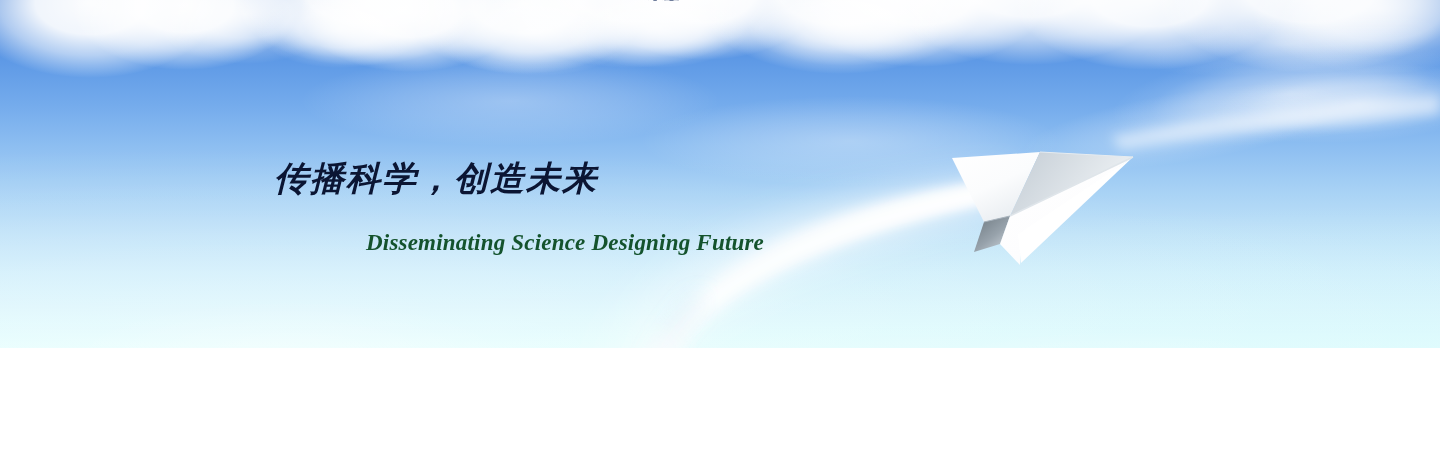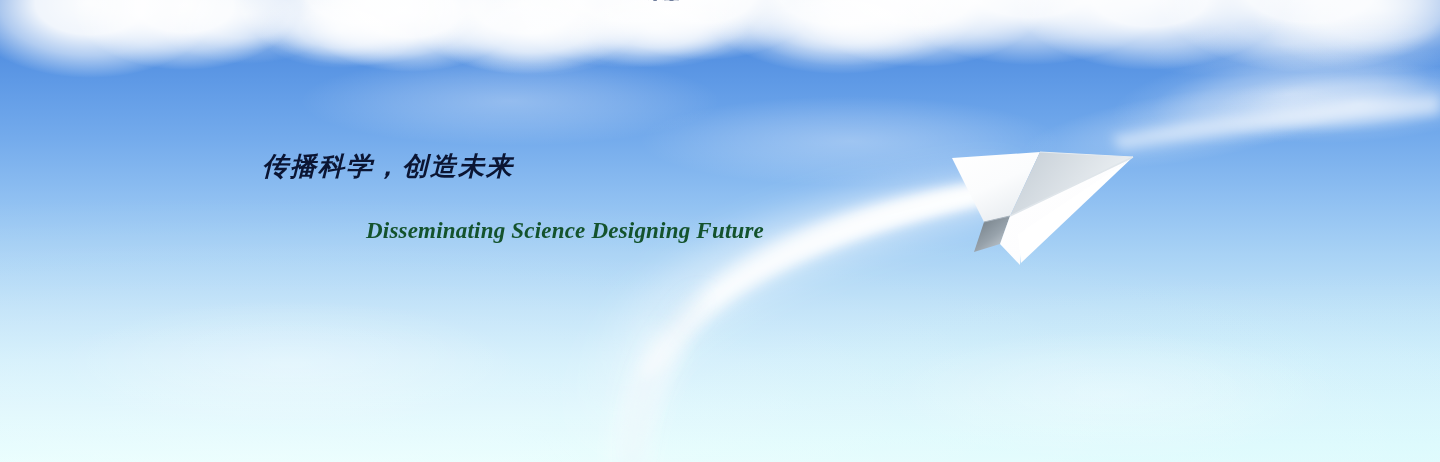--- a/index.html
+++ b/index.html
@@ -3,21 +3,21 @@
 <meta charset="utf-8">
 <style>
   html, body {
     margin: 0;
     padding: 0;
     background: #ffffff;
   }
   #banner {
     position: relative;
     width: 1440px;
-    height: 462px;
+    height: 348px;
     overflow: hidden;
     font-family: "Liberation Sans", sans-serif;
   }
 
   
   .sky {
     position: absolute;
     inset: 0;
     background:
       linear-gradient(to bottom,
@@ -70,26 +70,26 @@
   .slogan-block {
     position: absolute;
     left: 262px;
     top: 146px;
     width: 560px;
   }
   .slogan-cn {
     font-family: "Liberation Serif", "DejaVu Serif", serif;
     font-weight: bold;
     font-style: italic;
-    font-size: 26px;
+    font-size: 34px;
     line-height: 42px;
     letter-spacing: 2px;
     color: #0b1533;
     white-space: nowrap;
-    margin: 0;
+    margin: 12px;
   }
   .slogan-en {
     font-family: "Liberation Serif", "DejaVu Serif", serif;
     font-weight: bold;
     font-style: italic;
     font-size: 23px;
     line-height: 30px;
     letter-spacing: 0.2px;
     color: #14532d;
     white-space: nowrap;

